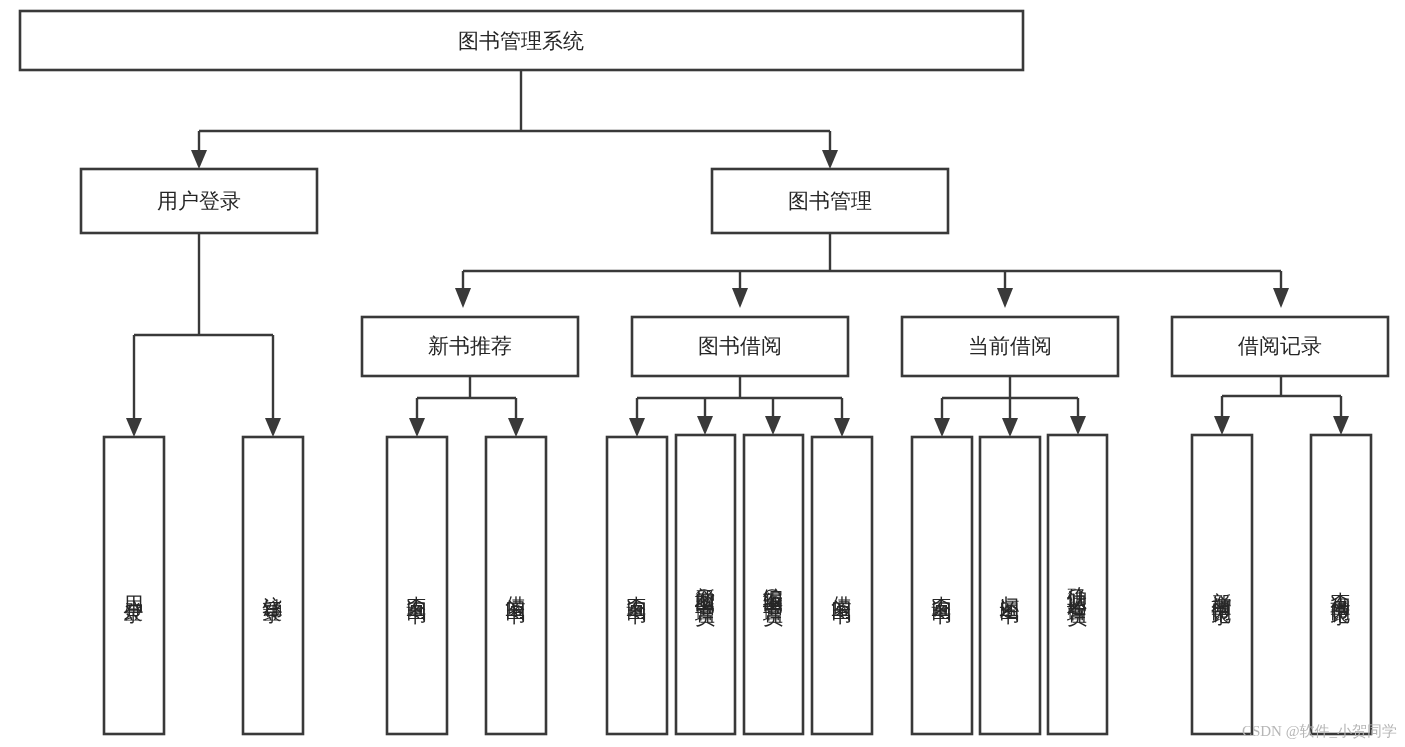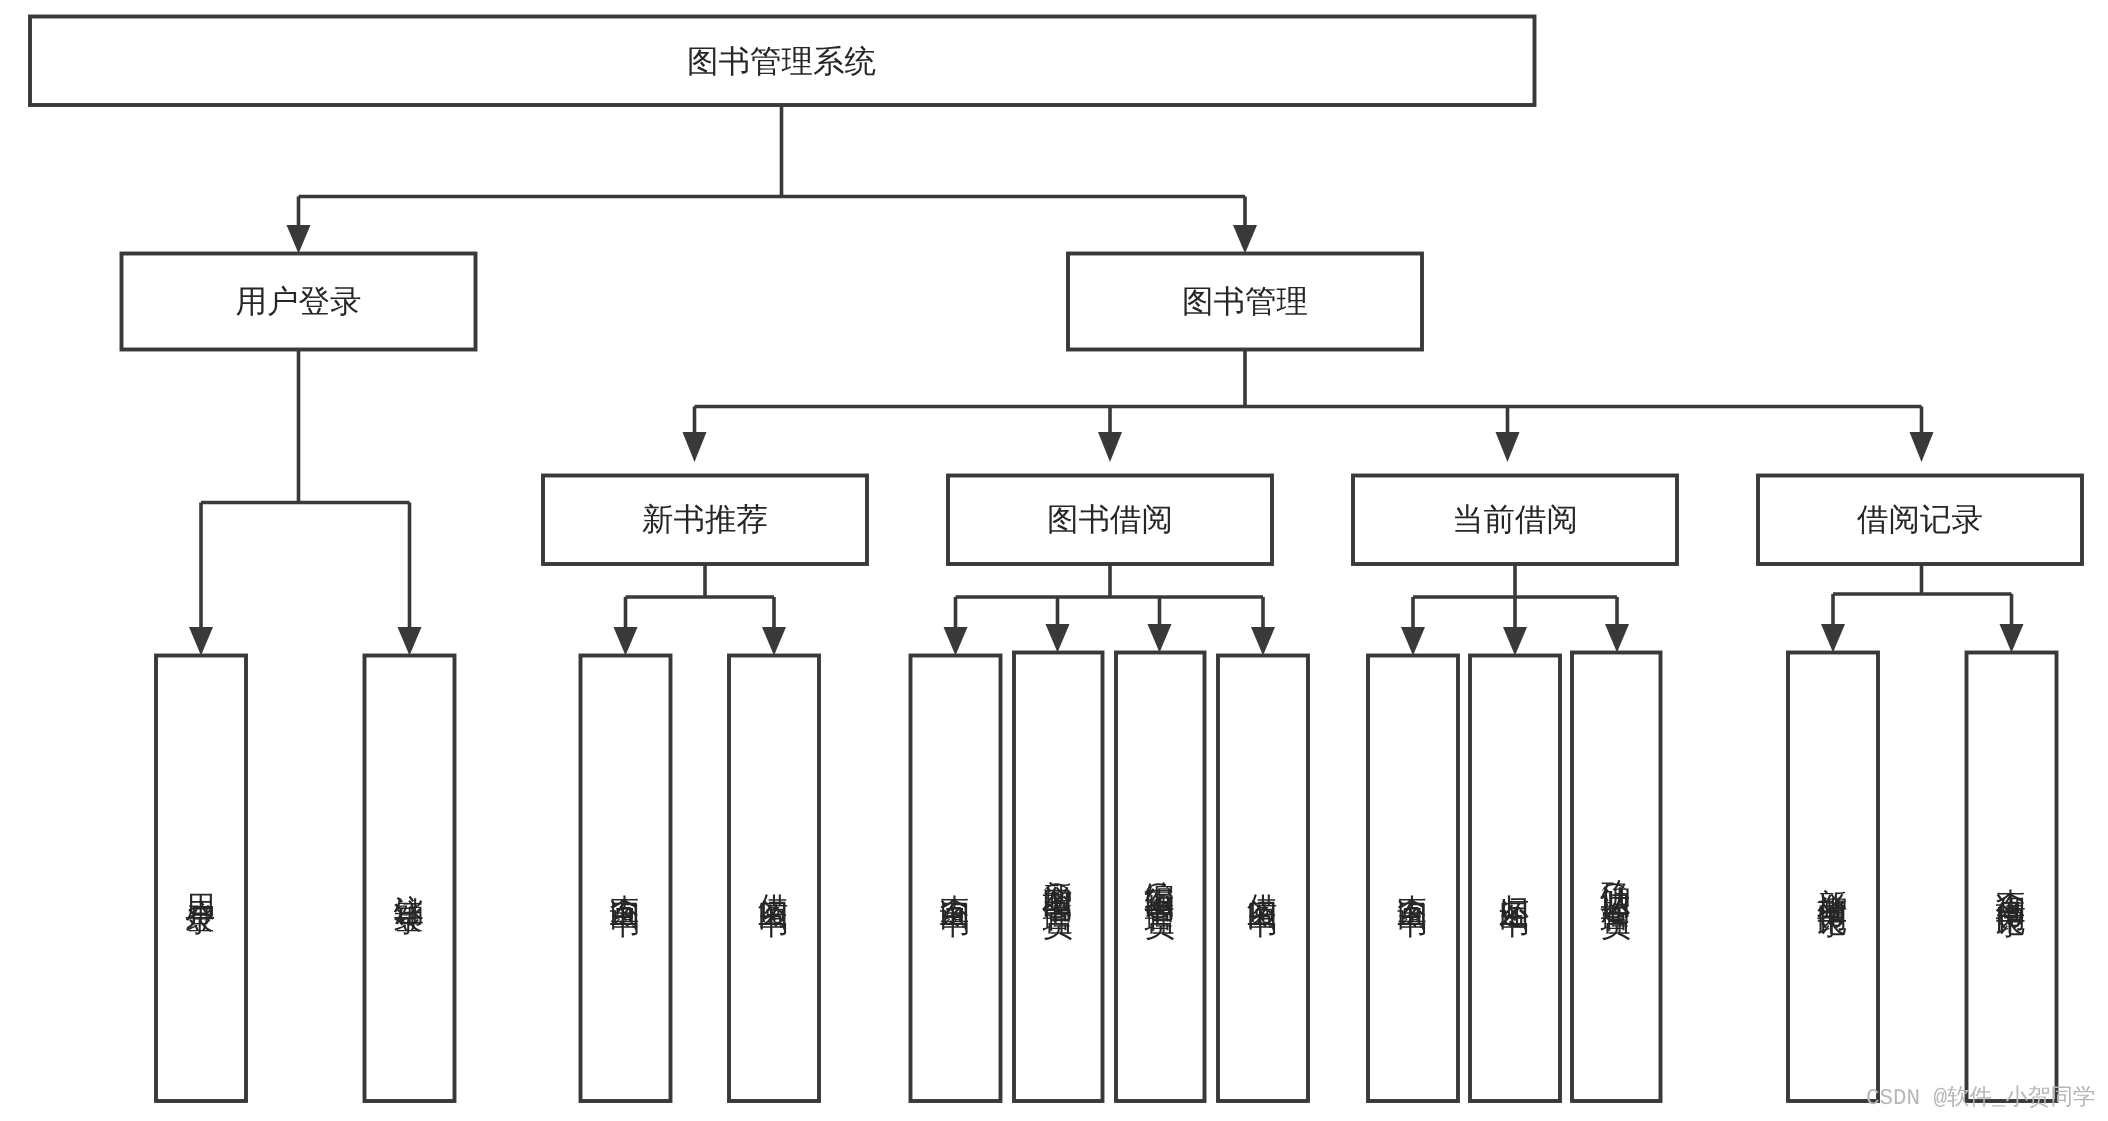--- a/index.html
+++ b/index.html
@@ -65,21 +65,21 @@
     align-items: center;
     justify-content: center;
     pointer-events: none;
   }
   #watermark {
     position: absolute;
     right: 8px;
     bottom: 6px;
     color: #b6b6b6;
     font-size: 15px;
-    font-family: Liberation Mono, monospace;
+    font-family: Liberation Serif, serif;
     white-space: nowrap;
   }
 </style>
 </head>
 <body>
 
 <div id="diagram-root">
 
   <svg id="diagram-svg" viewBox="0 0 1405 747">
 

